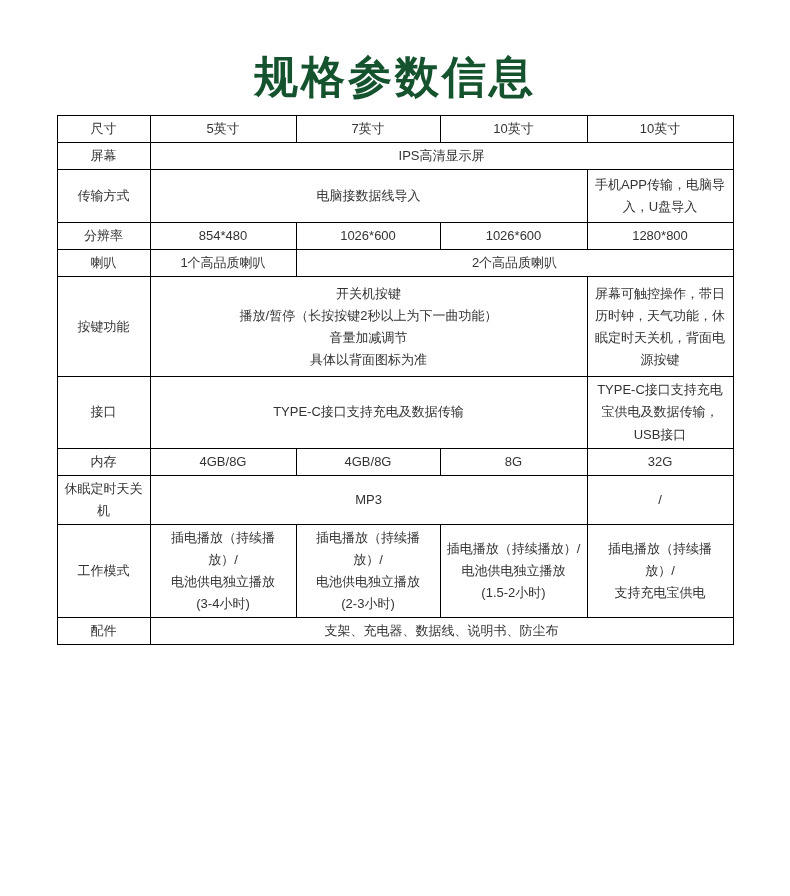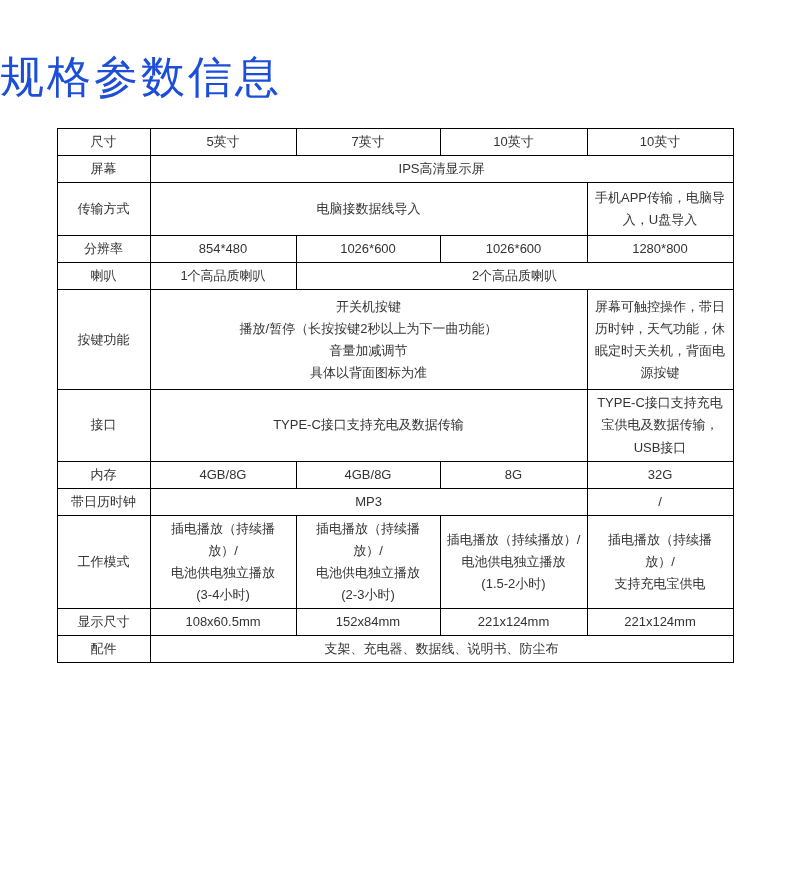--- a/index.html
+++ b/index.html
@@ -14,30 +14,31 @@
     height: 896px;
     background: #ffffff;
     font-family: "Liberation Sans", "DejaVu Sans", sans-serif;
     overflow: hidden;
   }
   .title {
     margin: 0;
     padding-top: 48px;
     padding-bottom: 0;
     height: 115px;
+    text-align: center;
     font-size: 44px;
-    font-weight: 400;
+    font-weight: 700;
     letter-spacing: 3px;
-    color: #1d4ed8;
+    color: #14532d;
   }
   table.spec-table {
     border-collapse: collapse;
     table-layout: fixed;
     width: 676px;
-    margin: 13px auto;
+    margin: 0 auto;
   }
   table.spec-table td {
     border: 1px solid #000000;
     text-align: center;
     vertical-align: middle;
     font-size: 13px;
     color: #333333;
     padding: 2px 6px;
     line-height: 1.7;
     white-space: pre-line;
@@ -125,48 +126,41 @@
         <td>4GB/8G</td>
         <td>4GB/8G</td>
         <td>8G</td>
         <td>32G</td>
       </tr>
 
 
 
 
       <tr class="h27">
-        <td>带日历时钟</td>
+        <td>休眠定时天关机</td>
         <td colspan="3">MP3</td>
         <td>/</td>
       </tr>
 
       <tr class="h78">
         <td>工作模式</td>
         <td>插电播放（持续播放）/
 电池供电独立播放
 (3-4小时)</td>
         <td>插电播放（持续播放）/
 电池供电独立播放
 (2-3小时)</td>
         <td>插电播放（持续播放）/
 电池供电独立播放
 (1.5-2小时)</td>
         <td>插电播放（持续播放）/
 支持充电宝供电</td>
       </tr>
 
 
-      <tr class="h27">
-        <td>显示尺寸</td>
-        <td>108x60.5mm</td>
-        <td>152x84mm</td>
-        <td>221x124mm</td>
-        <td>221x124mm</td>
-      </tr>
 
 
       <tr class="h27">
         <td>配件</td>
         <td colspan="4">支架、充电器、数据线、说明书、防尘布</td>
       </tr>
 
     </tbody>
   </table>
 </div>

